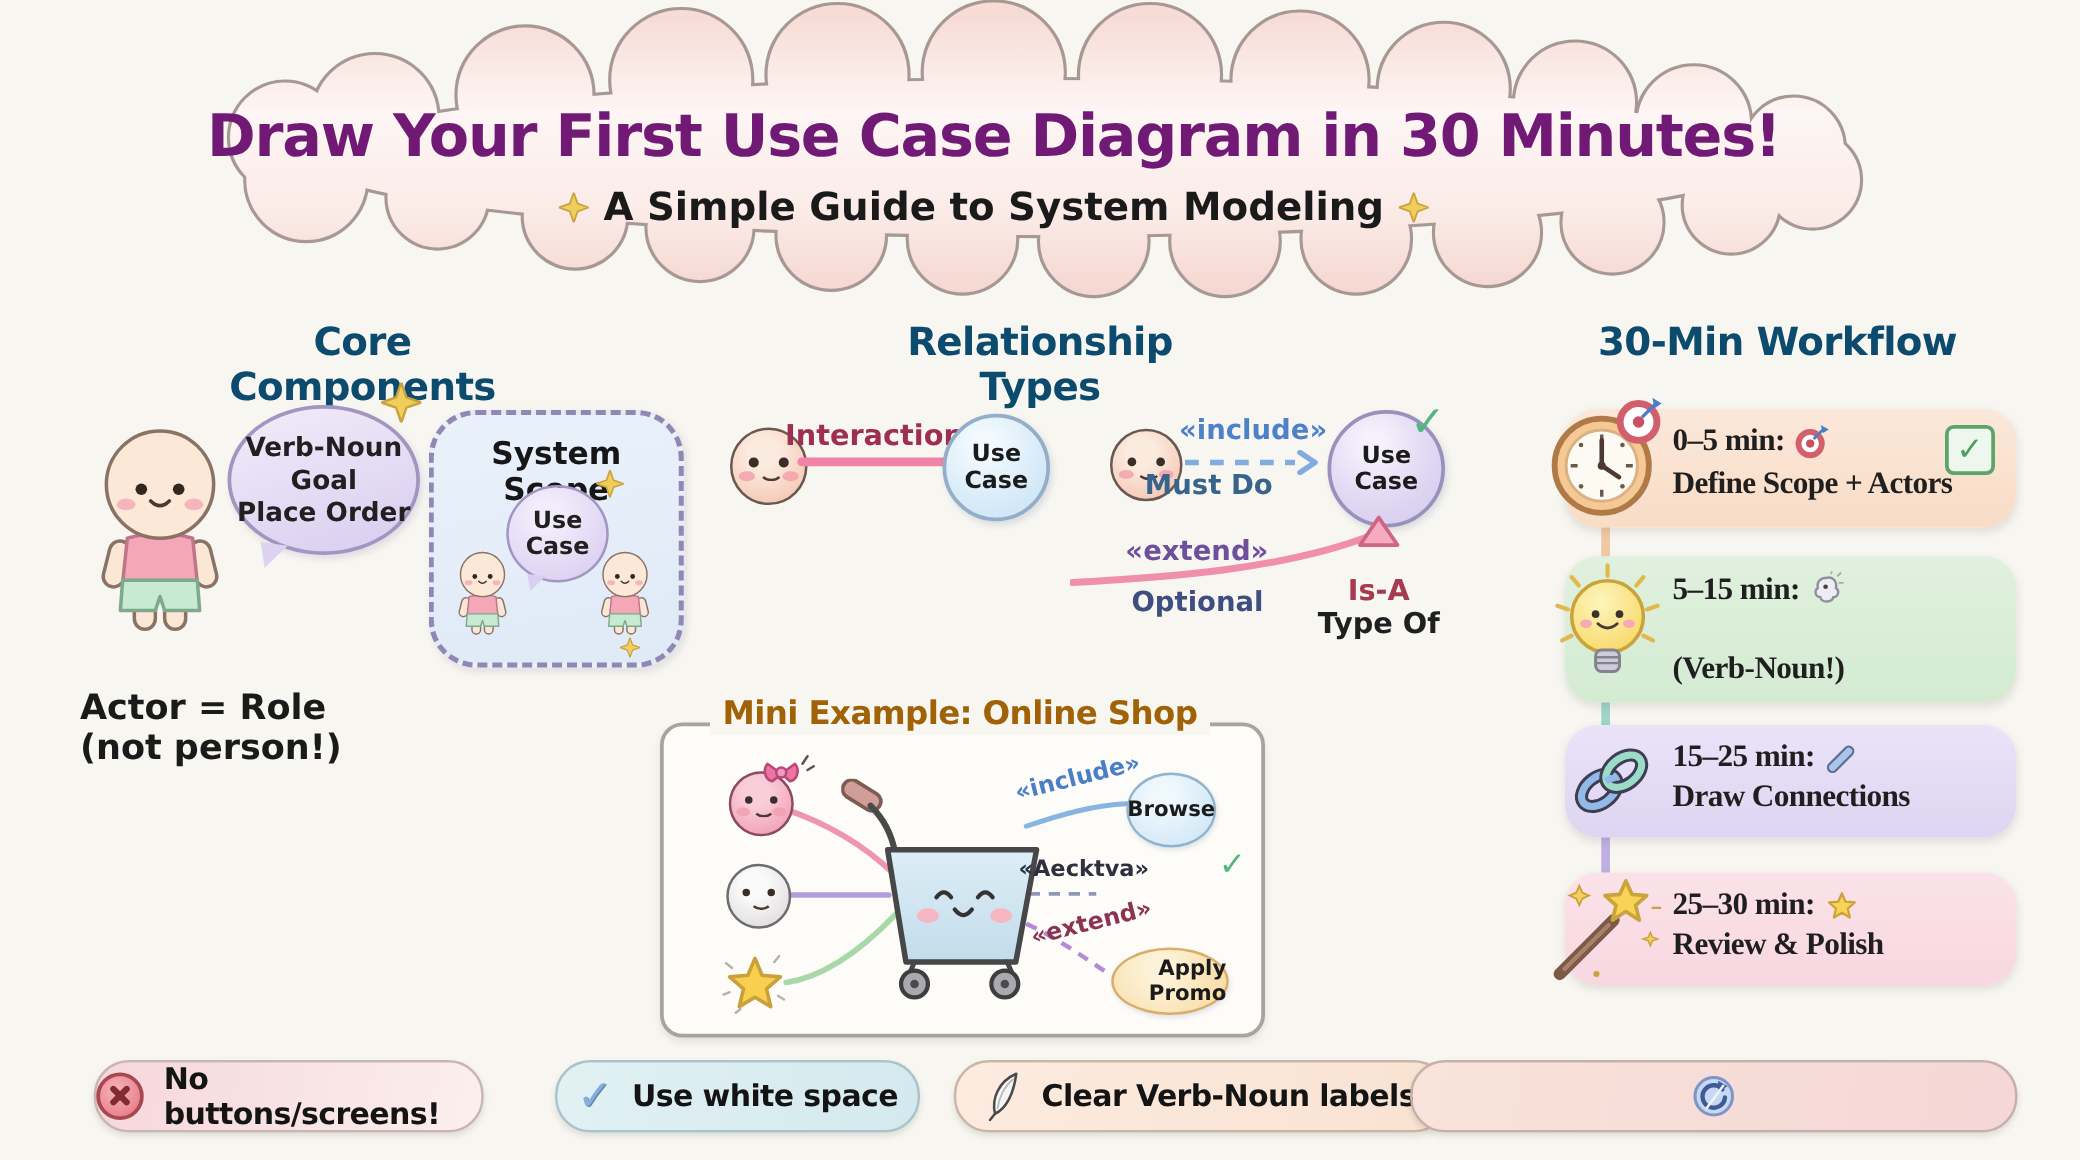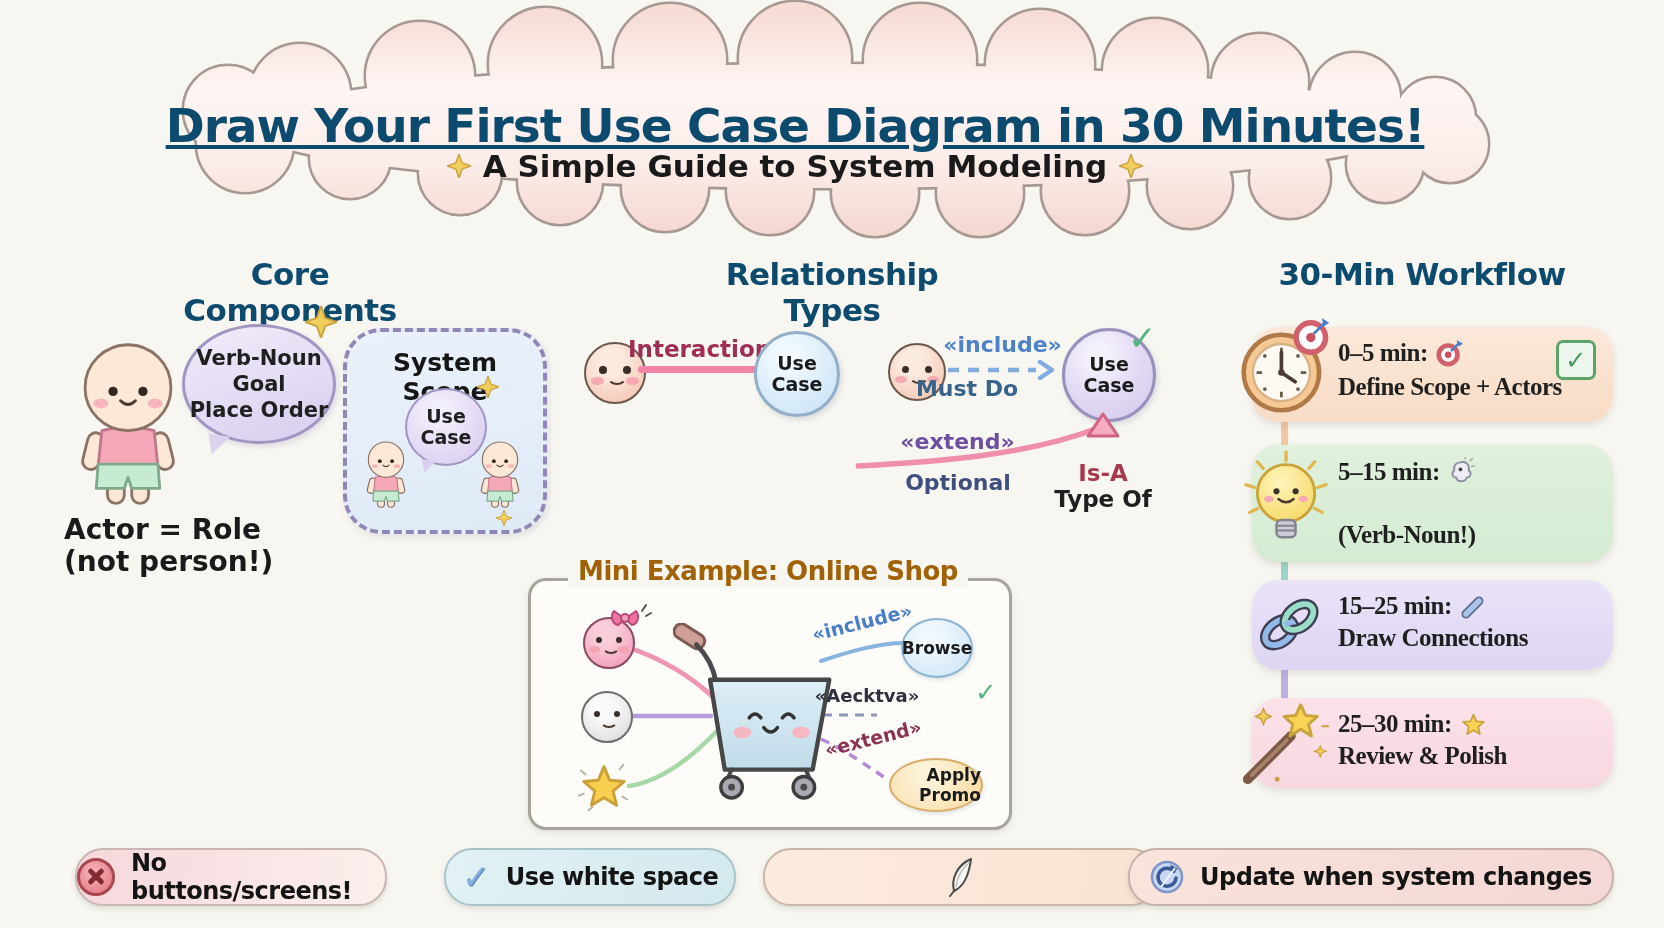--- a/index.html
+++ b/index.html
@@ -5,22 +5,22 @@
   html,body{margin:0;padding:0;}
   body{
     width:1664px;height:928px;position:relative;overflow:hidden;
     background:#f7f6f1;
     font-family:"DejaVu Sans","Liberation Sans",sans-serif;
     color:#1d1d1d;
   }
   .abs{position:absolute;}
 
   
-  .banner-title{left:130px;top:98px;width:1330px;font-size:47px;font-weight:bold;
-    letter-spacing:-1px;color:#0c4a6e;text-align:center;text-decoration:underline;}
+  .banner-title{left:130px;top:82px;width:1330px;font-size:47px;font-weight:bold;
+    letter-spacing:-1px;color:#701a75;text-align:center;}
   .banner-sub{left:130px;top:148px;width:1330px;display:flex;justify-content:center;
     align-items:center;gap:12px;font-size:31px;font-weight:bold;color:#1a1a1a;}
 
   
   .heading{font-size:31px;font-weight:bold;color:#0c4a6e;text-align:center;letter-spacing:-0.5px;}
 
   
   .bubble{
     background:linear-gradient(160deg,#efe9f9 10%,#dbd0f0 90%);
     border:3px solid #a195c2;border-radius:50%;
@@ -42,21 +42,21 @@
   .uc-bubble{
     background:radial-gradient(circle at 40% 30%,#f2edfb 15%,#d9ccf0 90%);
     border:2.5px solid #a195c2;border-radius:50%;
     display:flex;flex-direction:column;justify-content:center;
     font-size:19px;font-weight:bold;line-height:21px;text-align:center;color:#202020;
   }
   .uc-bubble:after{content:"";position:absolute;left:14px;bottom:-9px;
     border-left:4px solid transparent;border-right:11px solid transparent;
     border-top:13px solid #dbcfF1;transform:rotate(6deg);}
 
-  .caption{font-size:28px;font-weight:bold;line-height:32px;color:#1a1a1a;}
+  .caption{font-size:28px;font-weight:bold;line-height:32px;color:#1a1a1a;margin-top:36px;}
 
   
   .face{border-radius:50%;
     background:radial-gradient(circle at 42% 32%,#fbeade 25%,#f6cebd 72%,#f1bcab 100%);
     border:2.5px solid #6a584e;}
   .face .eye{position:absolute;width:13%;height:13%;background:#3a2e28;border-radius:50%;top:38%;}
   .face .eye.l{left:23%;} .face .eye.r{right:23%;}
   .face .smile{position:absolute;left:36%;top:40%;width:28%;height:24%;
     border:2.5px solid transparent;border-bottom-color:#4a3a30;border-radius:50%;}
   .face .blush{position:absolute;width:22%;height:13%;background:rgba(243,158,170,.8);
@@ -478,22 +478,22 @@
 <div class="abs pill p2">
   <span class="blue-check">✓</span>
   <span>Use white space</span>
 </div>
 <div class="abs pill p3">
   <svg width="28" height="40" viewBox="0 0 28 40">
     <path d="M24,2 C10,8 4,22 7,34 C16,30 22,18 24,2 Z" fill="#f6f6f4" stroke="#4a4a4a" stroke-width="2" stroke-linejoin="round"></path>
     <path d="M7,34 L3,39" stroke="#4a4a4a" stroke-width="2" stroke-linecap="round"></path>
     <path d="M22,6 C14,12 10,22 9,30" stroke="#bbb" stroke-width="1.5" fill="none"></path>
   </svg>
+  <span>Clear Verb-Noun labels</span>
 </div>
 <div class="abs pill p4">
   <svg width="34" height="34" viewBox="0 0 34 34">
     <circle cx="17" cy="17" r="15" fill="#c8d8f4" stroke="#7e95c8" stroke-width="2.5"></circle>
     <path d="M24,11.5 A 9,9 0 1 0 26,18" fill="none" stroke="#3c5a96" stroke-width="3.5" stroke-linecap="round"></path>
     <path d="M20.5,4.5 L28,9 L21,13 Z" fill="#3c5a96"></path>
     <path d="M25,8 L11,27" stroke="#eef2fa" stroke-width="2"></path>
   </svg>
-  <span>Update when system changes</span>
 </div>
 
 </body></html>

